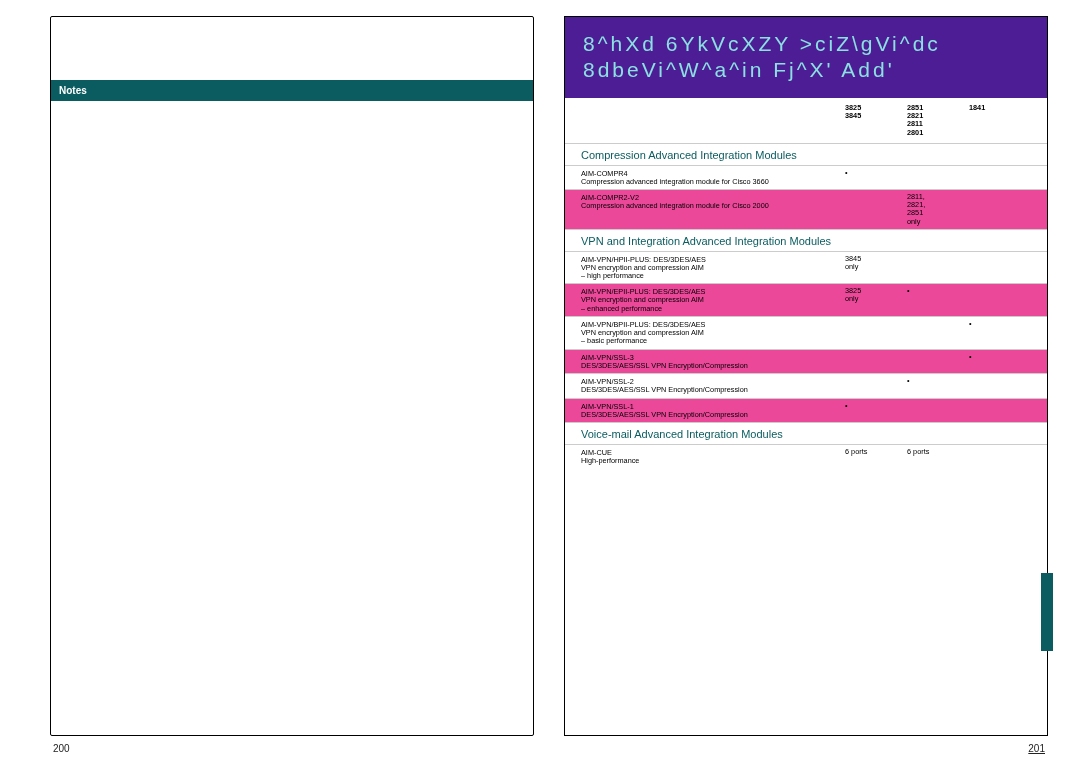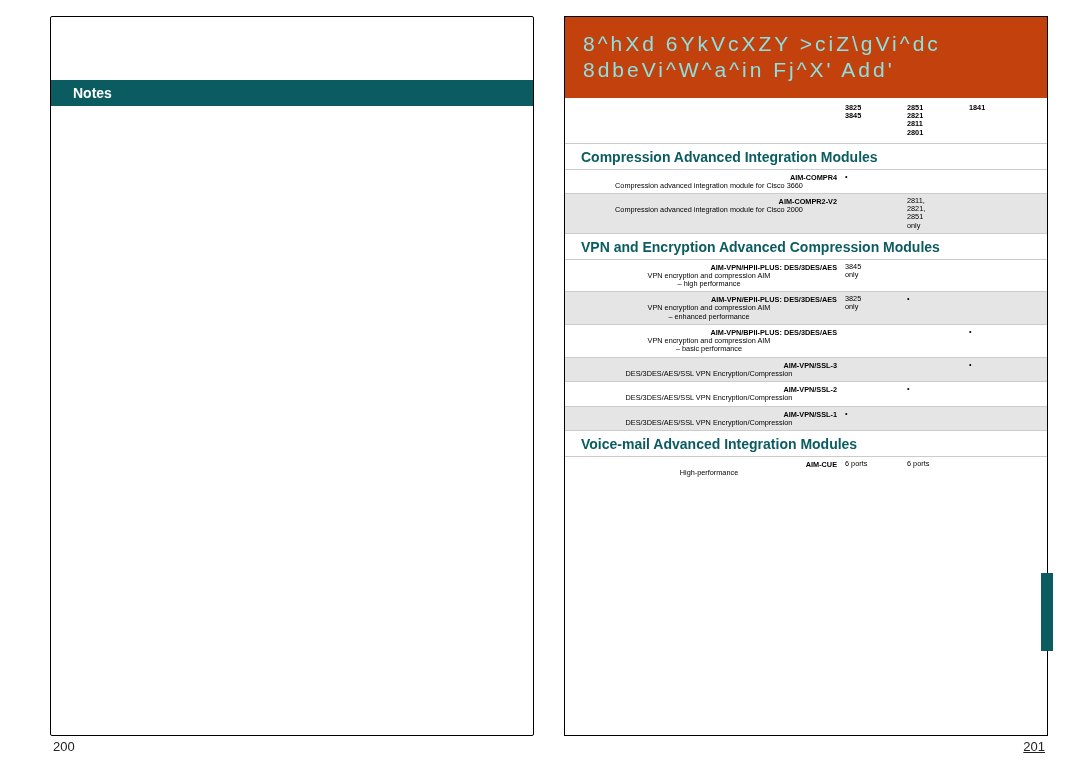--- a/index.html
+++ b/index.html
@@ -33,33 +33,33 @@
     padding: 0;
     height: 720px;
   }
   .left-header-space {
     height: 63px;
   }
   .notes-bar {
     background: #0a5c60;
     color: #fff;
     font-weight: bold;
-    font-size: 14px;
-    padding: 5px 22px;
+    font-size: 10px;
+    padding: 5px 8px;
   }
   .page-num {
     position: absolute;
     bottom: -19px;
-    font-size: 13px;
+    font-size: 10px;
     color: #222;
   }
   .page-num.left { left: 2px; }
   .page-num.right { right: 2px; text-decoration: underline; }
   .right-header {
-    background: #c2410c;
+    background: #4c1d95;
     color: #8be0e0;
     padding: 14px 12px 14px 18px;
     font-size: 21px;
     letter-spacing: 3px;
     line-height: 1.25;
     font-family: "Arial", sans-serif;
   }
   .module-col-header {
     display: flex;
     justify-content: flex-end;
@@ -68,38 +68,38 @@
     font-weight: bold;
     color: #000;
   }
   .col-head-cell {
     width: 62px;
     text-align: left;
     line-height: 1.15;
   }
   .section-title {
     color: #0a5c60;
-    font-weight: bold;
-    font-size: 14px;
+    font-weight: normal;
+    font-size: 11px;
     padding: 5px 16px 4px 16px;
     border-top: 0.5px solid #ccc;
   }
   .row {
     display: flex;
     padding: 3px 16px;
     border-top: 0.5px solid #ccc;
     font-size: 7.3px;
   }
-  .row.alt { background: #e5e5e5; }
+  .row.alt { background: #ec4899; }
   .row-label {
     flex: 1;
     padding-right: 8px;
   }
-  .row-label .name { font-weight: bold; display: block; text-align: right; }
-  .row-label .desc { display: block; line-height: 1.15; text-align: center; }
+  .row-label .name { font-weight: normal; display: block; }
+  .row-label .desc { display: block; line-height: 1.15; }
   .row-cols {
     display: flex;
     width: 186px;
   }
   .row-col {
     width: 62px;
     text-align: left;
     line-height: 1.1;
   }
   .side-tab {
@@ -151,21 +151,21 @@
           <div class="row-label">
             <span class="name">AIM-COMPR2-V2</span>
             <span class="desc">Compression advanced integration module for Cisco 2000</span>
           </div>
           <div class="row-cols">
             <div class="row-col"></div>
             <div class="row-col">2811,<br>2821,<br>2851<br>only</div>
             <div class="row-col"></div>
           </div>
         </div>
-        <div class="section-title">VPN and Encryption Advanced Compression Modules</div>
+        <div class="section-title">VPN and Integration Advanced Integration Modules</div>
         <div class="row">
           <div class="row-label">
             <span class="name">AIM-VPN/HPII-PLUS: DES/3DES/AES</span>
             <span class="desc">VPN encryption and compression AIM<br>– high performance</span>
           </div>
           <div class="row-cols">
             <div class="row-col">3845<br>only</div>
             <div class="row-col"></div>
             <div class="row-col"></div>
           </div>

